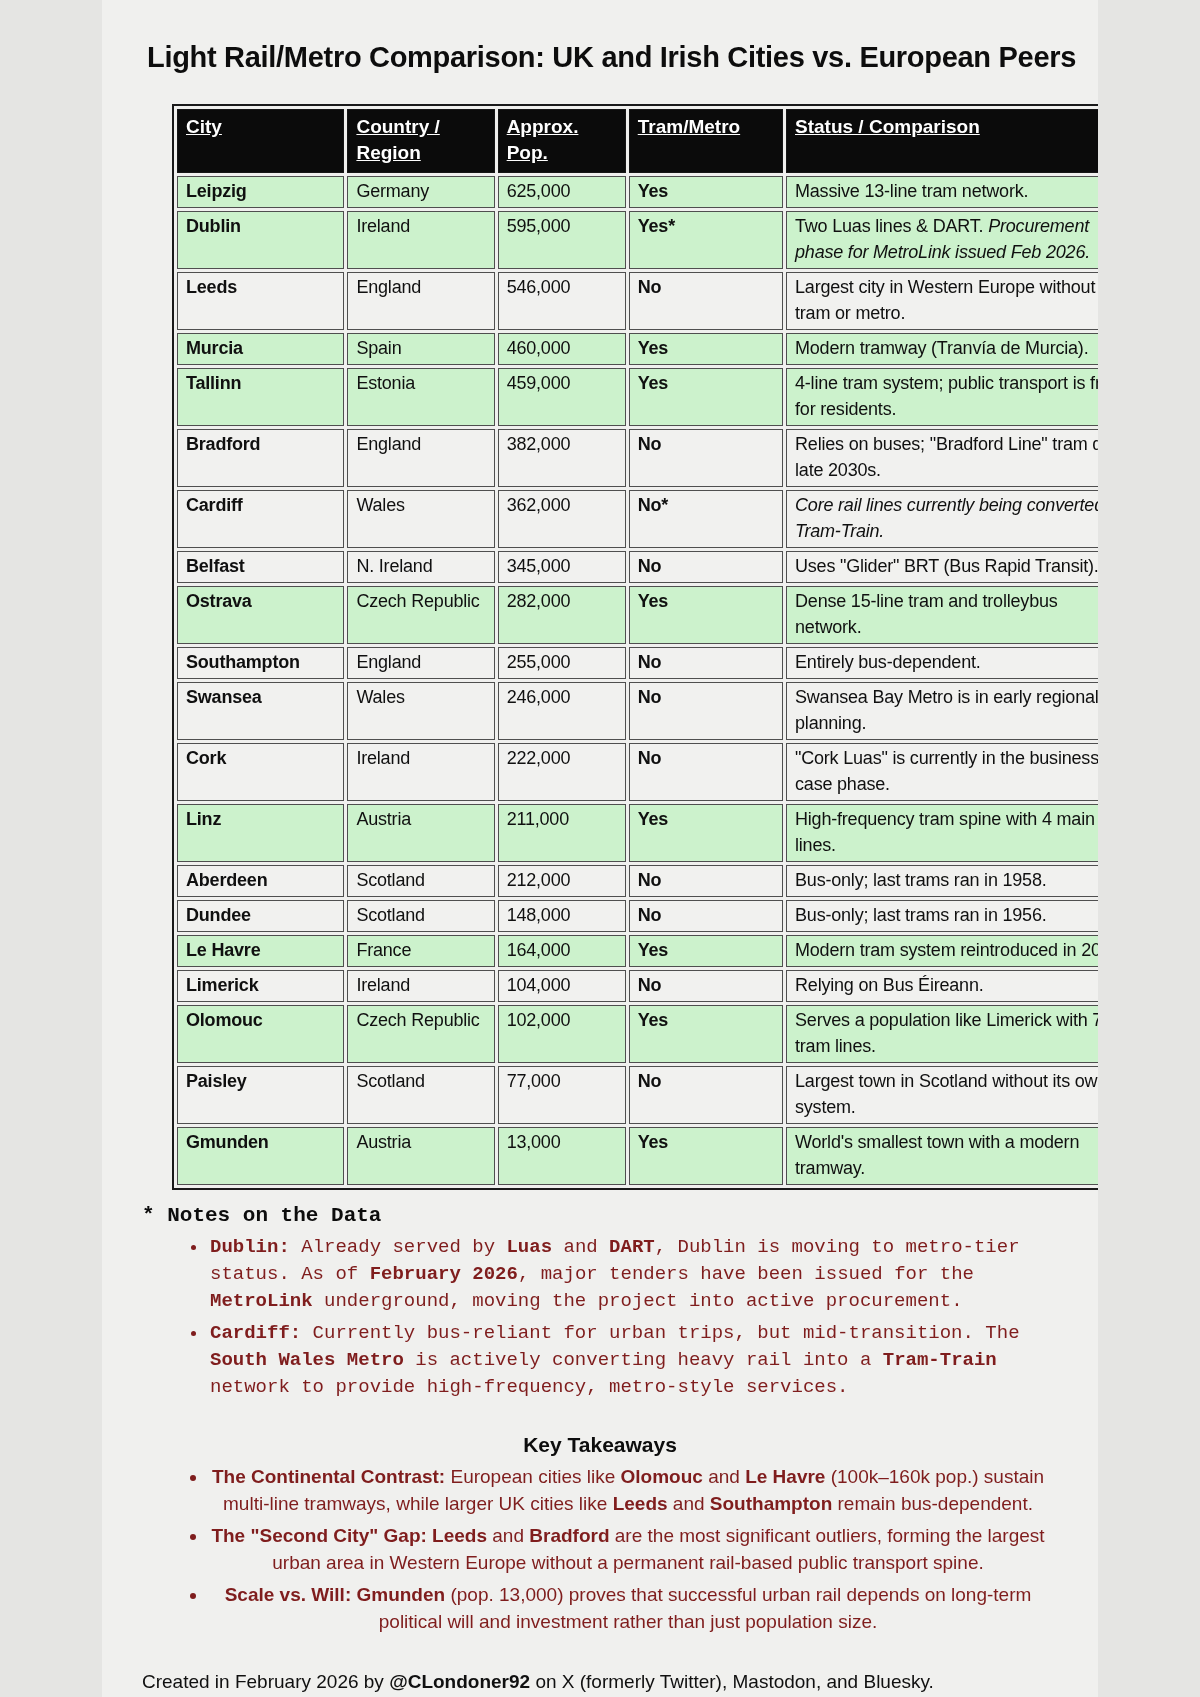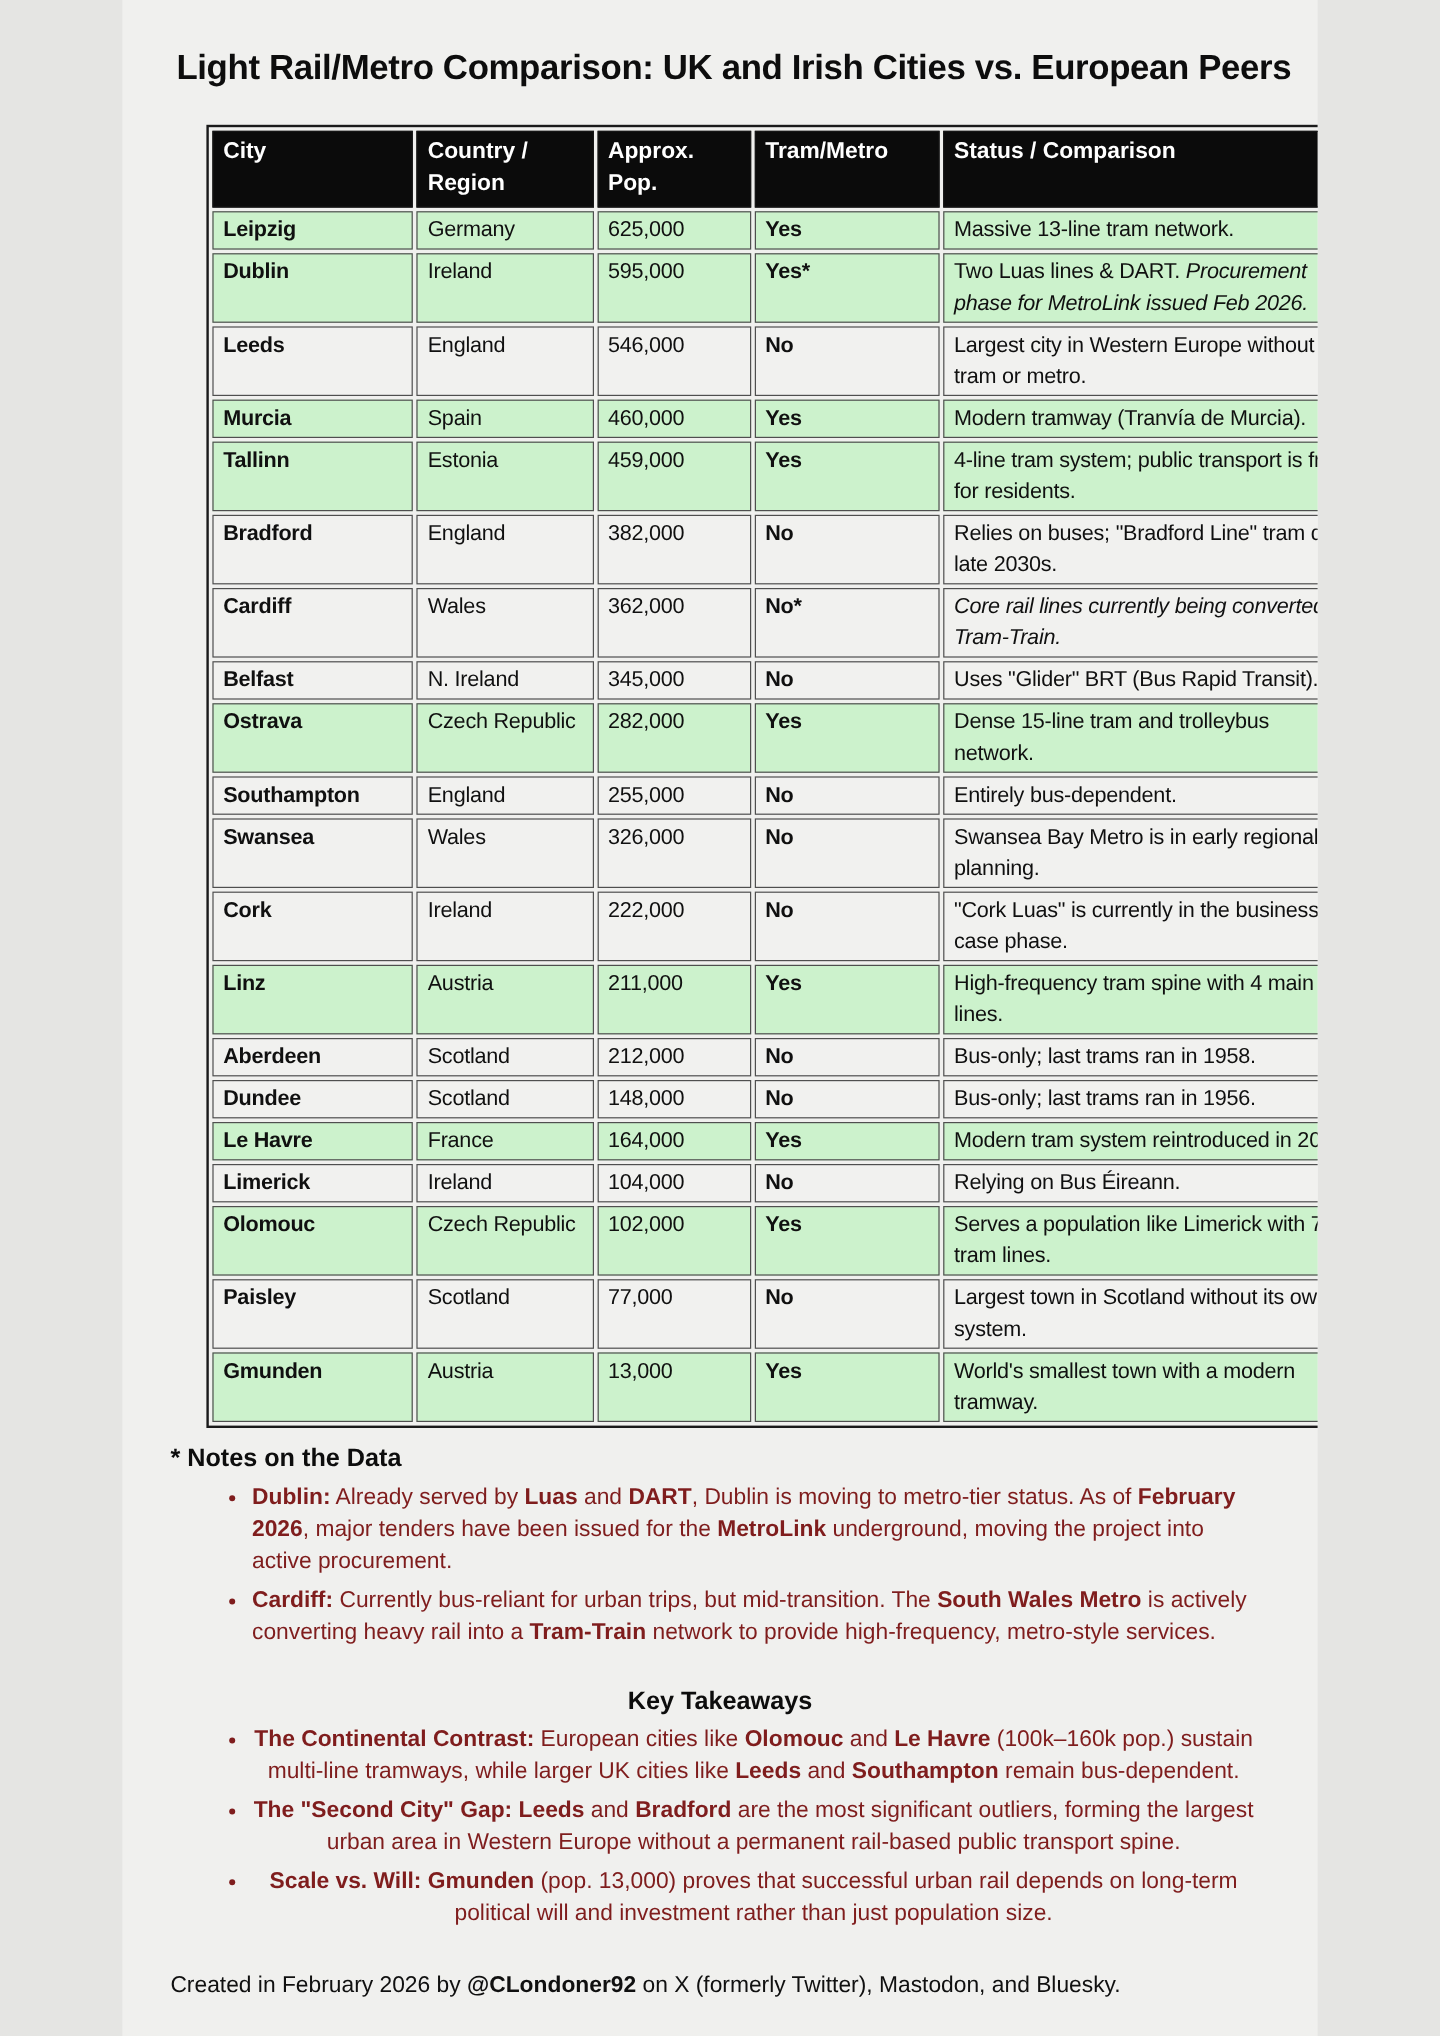--- a/index.html
+++ b/index.html
@@ -30,37 +30,38 @@
     border-collapse:separate;border-spacing:3px;
     width:968px;table-layout:fixed;
     border:2px solid var(--frame);
     background:var(--page-bg);
   }
   table.cmp th{
     background:var(--header-bg);color:var(--header-text);
     font-size:19px;font-weight:700;text-align:left;vertical-align:top;
     padding:4px 8px 6px;line-height:26px;white-space:pre-line;
     border:1px solid #161616;
+    text-decoration:underline;
   }
   table.cmp td{
     font-size:18px;line-height:26px;vertical-align:top;
     padding:1px 8px 3px;border:1px solid var(--border);
     letter-spacing:-0.2px;color:#101010;
     overflow:hidden;
   }
   tr.yes td{background:var(--row-yes);}
   tr.no td{background:var(--row-no);}
   td.city,td.tram{font-weight:700;}
   .b{font-weight:700;}
   .i{font-style:italic;}
   section.block{padding:0 40px;}
   h2.sec{
     margin:0;font-size:21px;line-height:28px;font-weight:700;color:#0d0d0d;
   }
-  #notes-section{margin-top:12px;}
+  #notes-section{margin-top:12px;font-family:Liberation Mono, monospace;}
   #takeaways-section{margin-top:30px;text-align:center;}
   ul.bullets{
     margin:4px 0 0 0;padding:0 0 0 66px;
     max-width:955px;
   }
   ul.bullets li{
     font-size:19px;line-height:27px;margin:0 12px 5px 0;padding-left:2px;
     color:#7f1d1d;
   }
   p.footer{
@@ -161,21 +162,21 @@
           <tr class="no">
             <td class="city">Southampton</td>
             <td class="country">England</td>
             <td class="pop">255,000</td>
             <td class="tram">No</td>
             <td class="status"><span>Entirely bus-dependent.</span></td>
           </tr>
           <tr class="no">
             <td class="city">Swansea</td>
             <td class="country">Wales</td>
-            <td class="pop">326,000</td>
+            <td class="pop">246,000</td>
             <td class="tram">No</td>
             <td class="status"><span>Swansea Bay Metro is in early regional planning.</span></td>
           </tr>
           <tr class="no">
             <td class="city">Cork</td>
             <td class="country">Ireland</td>
             <td class="pop">222,000</td>
             <td class="tram">No</td>
             <td class="status"><span>"Cork Luas" is currently in the business case phase.</span></td>
           </tr>

